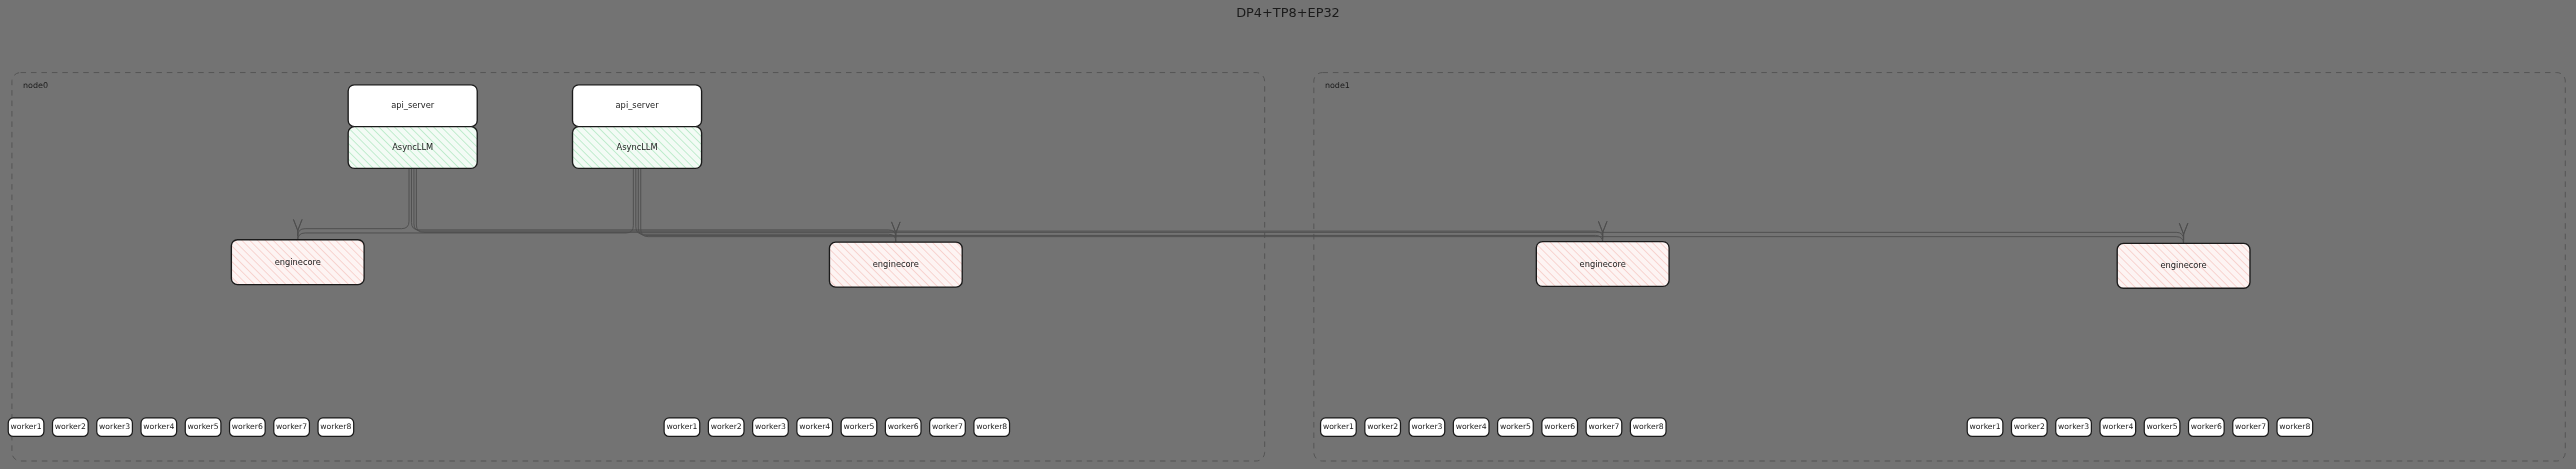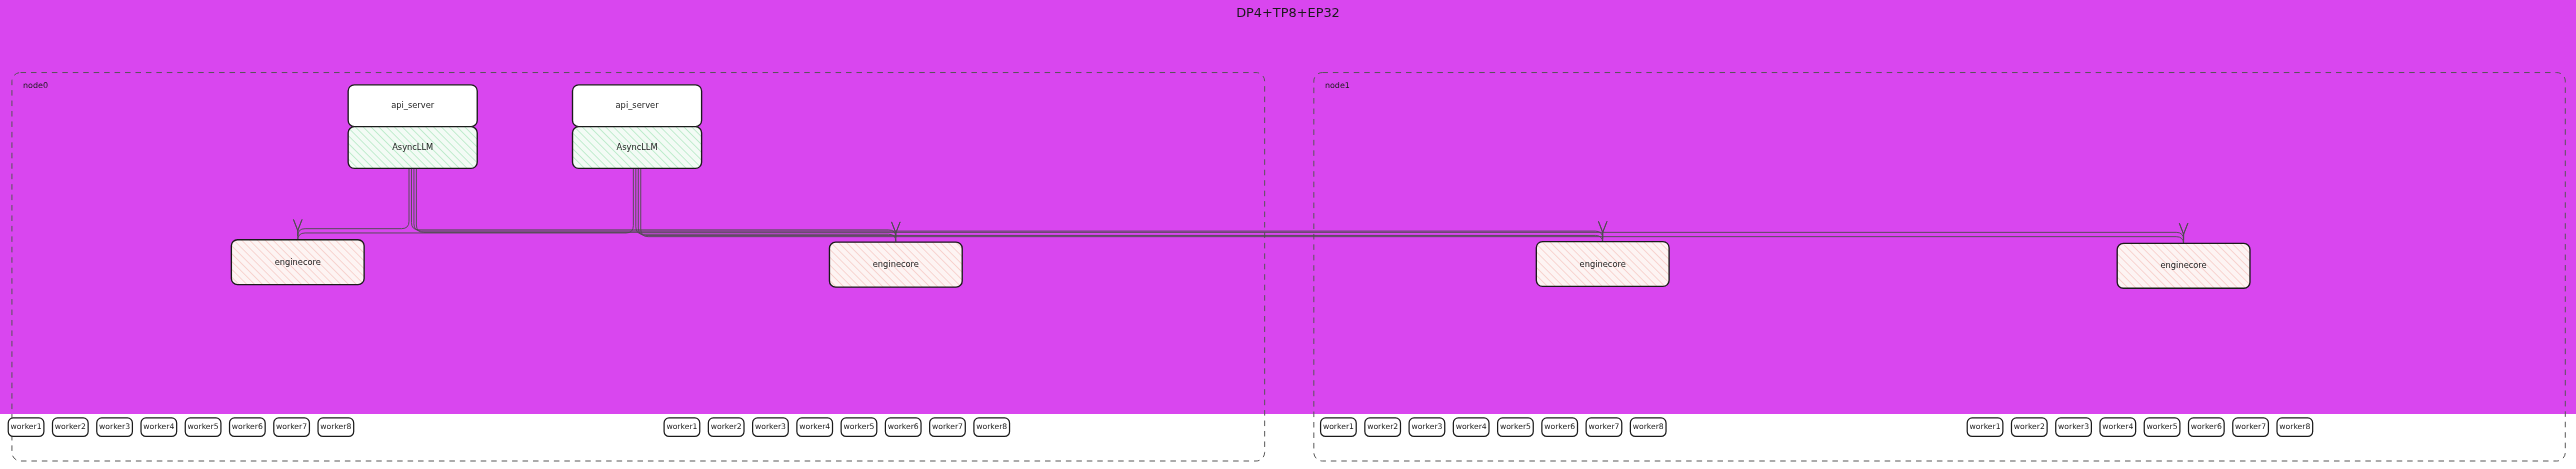--- a/index.html
+++ b/index.html
@@ -9,22 +9,22 @@
   }
   body {
     width: 2576px;
     height: 469px;
     font-family: "DejaVu Sans", sans-serif;
     overflow: hidden;
   }
   #stage {
     position: relative;
     width: 2576px;
-    height: 414px;
-    background: #d946ef;
+    height: 469px;
+    background: #737373;
   }
   #diagram-svg {
     position: absolute;
     left: 0;
     top: 0;
     width: 2576px;
     height: 469px;
     display: block;
   }
   .title-text {

